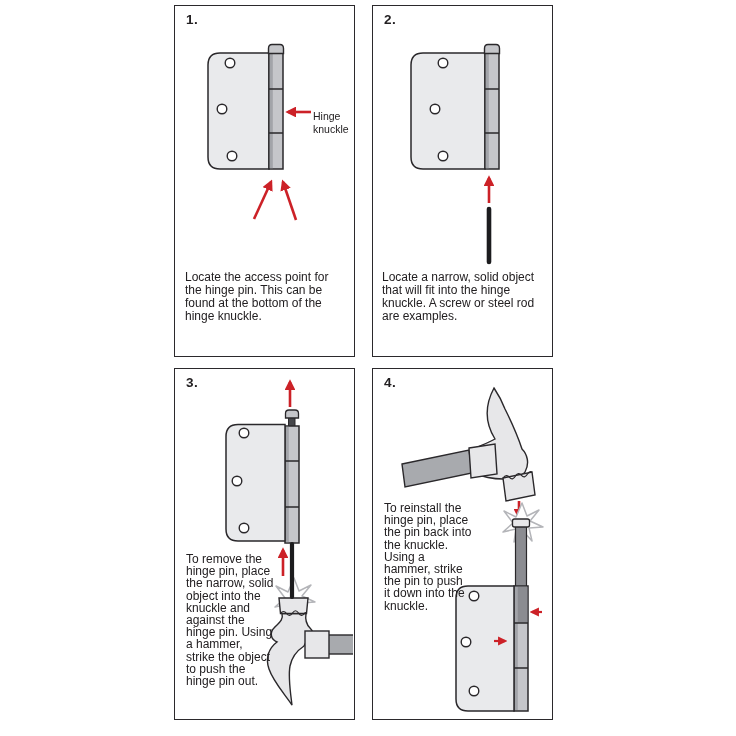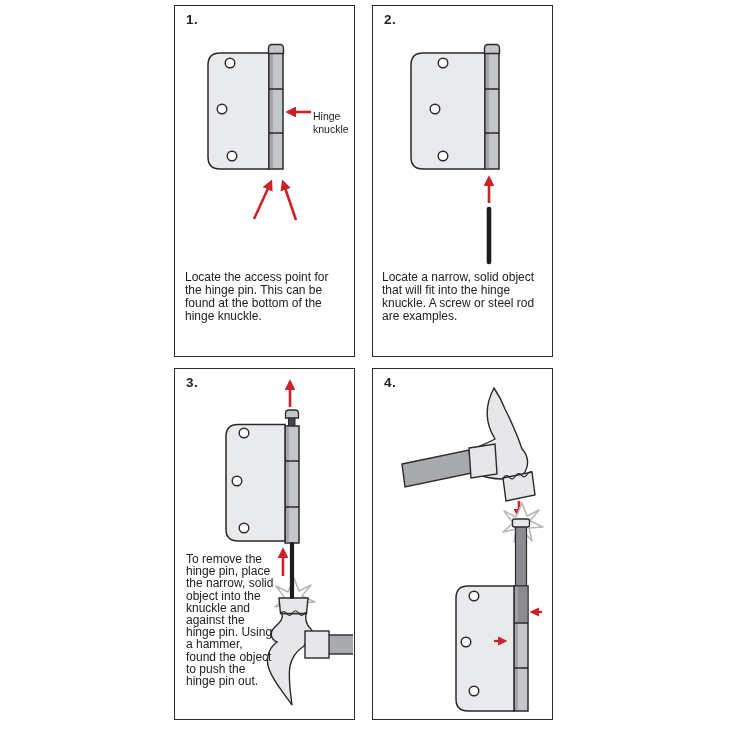--- a/index.html
+++ b/index.html
@@ -117,21 +117,21 @@
       <polygon class="ol" points="104,229 133,229 131.5,244.5 105.5,244.5" fill="var(--hammer_head)" stroke-width="1.4"></polygon>
       <path class="ol" d="M105.5,244.5 Q108.5,240.5 111.5,244.5 Q114.5,248.5 117.5,244 Q120.5,239.5 123.5,244 Q126.5,248.5 129.5,244.5 Q130.5,242.5 131.5,244.5" fill="none" stroke-width="1.2"></path>
     </g>
     <line x1="117" y1="175" x2="117" y2="228" stroke="var(--rod_black)" stroke-width="4.2" stroke-linecap="round"></line>
     <g stroke="var(--accent_red)" stroke-width="2.6">
       <line x1="115" y1="38" x2="115" y2="13" marker-end="url(#ah3)"></line>
       <line x1="108" y1="207" x2="108" y2="181" marker-end="url(#ah3)"></line>
     </g>
   </svg>
   <div class="num">3.</div>
-  <div class="caption narrow" style="left:11px;top:184px;width:88px;">To remove the hinge pin, place the narrow, solid object into the knuckle and against the hinge pin. Using a hammer, found the object to push the hinge pin out.</div>
+  <div class="caption narrow" style="left:11px;top:184px;width:88px;">To remove the hinge pin, place the narrow, solid object into the knuckle and against the hinge pin. Using a hammer, strike the object to push the hinge pin out.</div>
 </div>
 
 <div class="panel" style="left:372px;top:368px;">
   <svg width="178" height="349" viewBox="0 0 178 349">
     <defs>
       <marker id="ah4" viewBox="0 0 10 10" refX="7.5" refY="5" markerWidth="4.2" markerHeight="4.2" orient="auto">
         <path d="M0,0 L10,5 L0,10 Z" fill="var(--accent_red)"></path>
       </marker>
     </defs>
 
@@ -159,13 +159,14 @@
         <circle class="ol" cx="93" cy="273" r="4.8" fill="#fff" stroke-width="1.4"></circle>
         <circle class="ol" cx="101" cy="322" r="4.8" fill="#fff" stroke-width="1.4"></circle>
       </g>
     </g>
     <g stroke="var(--accent_red)" stroke-width="2.2">
       <line x1="169" y1="243" x2="159" y2="243" marker-end="url(#ah4)"></line>
       <line x1="121" y1="272" x2="132" y2="272" marker-end="url(#ah4)"></line>
     </g>
   </svg>
   <div class="num">4.</div>
+  <div class="caption narrow" style="left:11px;top:133px;width:88px;">To reinstall the hinge pin, place the pin back into the knuckle. Using a hammer, strike the pin to push it down into the knuckle.</div>
 </div>
 
 </body></html>

